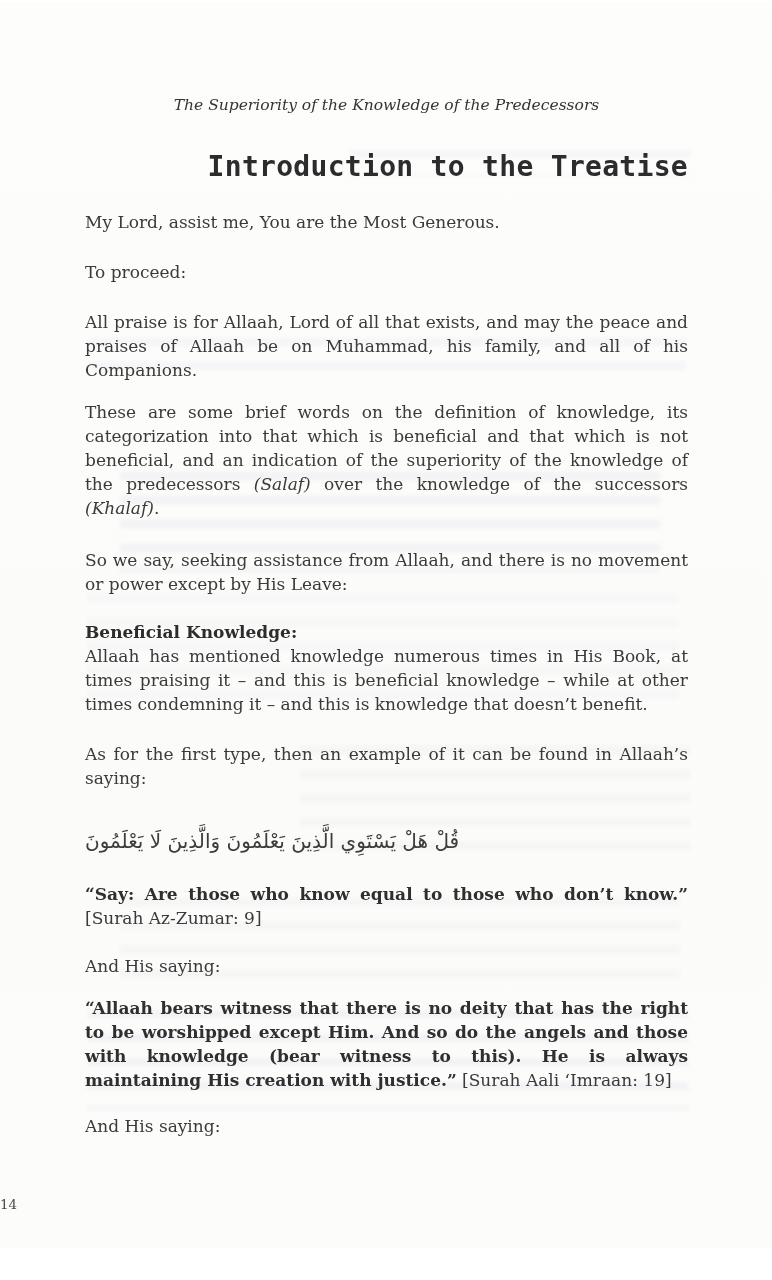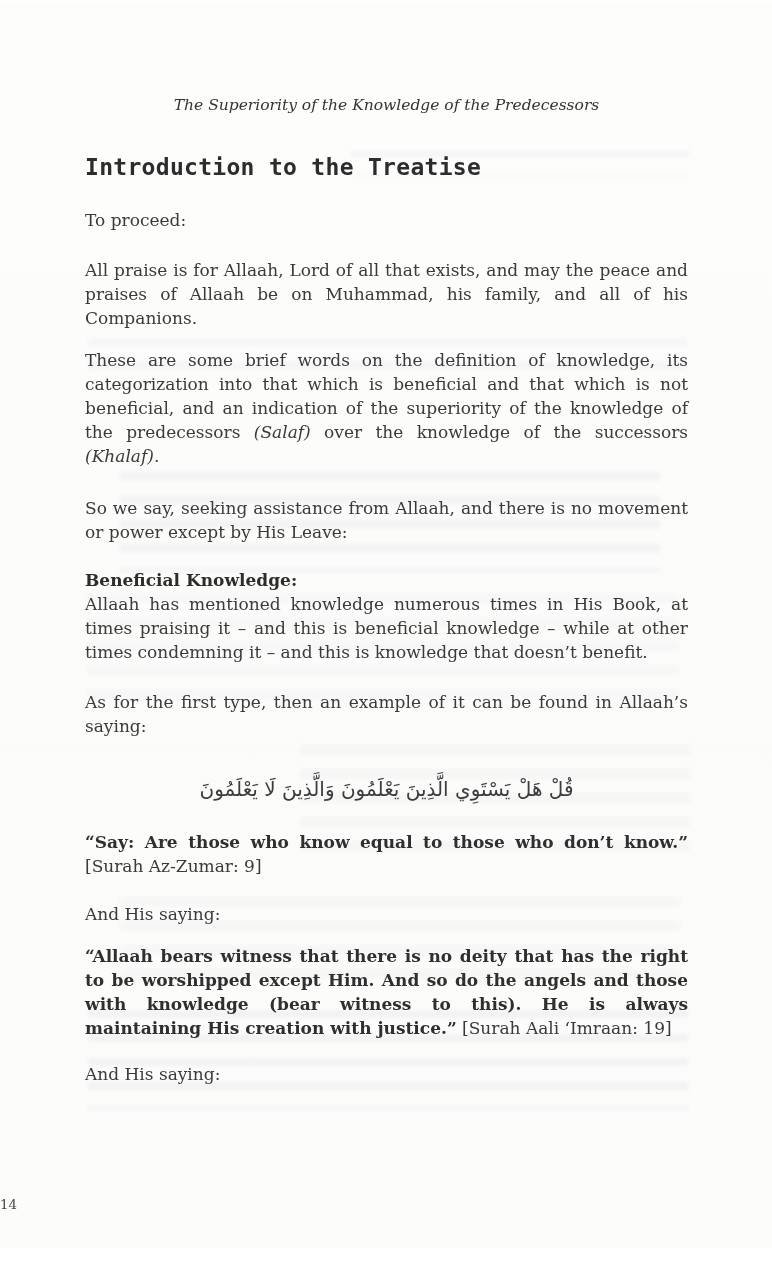--- a/index.html
+++ b/index.html
@@ -16,37 +16,37 @@
   .running-header{
     margin-top:92px;
     text-align:center;
     font-style:italic;
     font-size:15.5px;
     line-height:22px;
     color:#343434;
   }
   .treatise-title{
     margin-top:36px;
-    text-align:left;
+    text-align:right;
     font-family:"DejaVu Sans Mono", monospace;
     font-weight:bold;
-    font-size:23px;
+    font-size:28px;
     line-height:30px;
     letter-spacing:0.3px;
     color:#2c2c2c;
   }
   p{margin:0;font-size:17px;line-height:24px;text-align:justify;color:#3a3a3a;}
   .mt18{margin-top:18px;}.mt20{margin-top:20px;}.mt22{margin-top:22px;}
   .mt24{margin-top:24px;}.mt26{margin-top:26px;}.mt28{margin-top:28px;}
   .mt30{margin-top:30px;}.mt36{margin-top:36px;}
   .bold-heading{font-weight:bold;color:#2d2d2d;}
   .quote{font-weight:bold;color:#2f2f2f;}
   .quote .cite{font-weight:normal;color:#3a3a3a;}
   .arabic{
-    text-align:center;
+    text-align:left;
     direction:rtl;
     font-family:"DejaVu Sans", sans-serif;
     font-size:20px;
     line-height:42px;
     color:#3c3c3c;
   }
   .italic{font-style:italic;}
   .page-number{
     position:absolute;
     left:0;right:0;
@@ -76,20 +76,21 @@
   <div class="ghost" style="left:300px;top:744px;width:390px;height:120px;opacity:.5;"></div>
   <div class="ghost" style="left:120px;top:896px;width:560px;height:80px;opacity:.5;"></div>
   <div class="ghost" style="left:88px;top:1008px;width:600px;height:100px;opacity:.8;"></div>
 
   <div class="content">
 
     <div class="running-header">The Superiority of the Knowledge of the Predecessors</div>
 
     <div class="treatise-title">Introduction to the Treatise</div>
 
+    <p class="mt28">My Lord, assist me, You are the Most Generous.</p>
 
     <p class="mt26">To proceed:</p>
 
     <p class="mt26">All praise is for Allaah, Lord of all that exists, and may the peace and praises of Allaah be on Muhammad, his family, and all of his Companions.</p>
 
     <p class="mt18"><span>These are some brief words on the definition of knowledge, its categorization into that which is beneficial and that which is not beneficial, and an indication of the superiority of the knowledge of the predecessors </span><span class="italic">(Salaf)</span><span> over the knowledge of the successors </span><span class="italic">(Khalaf)</span><span>.</span></p>
 
     <p class="mt28">So we say, seeking assistance from Allaah, and there is no movement or power except by His Leave:</p>
 
     <p class="mt24 bold-heading">Beneficial Knowledge:</p>

